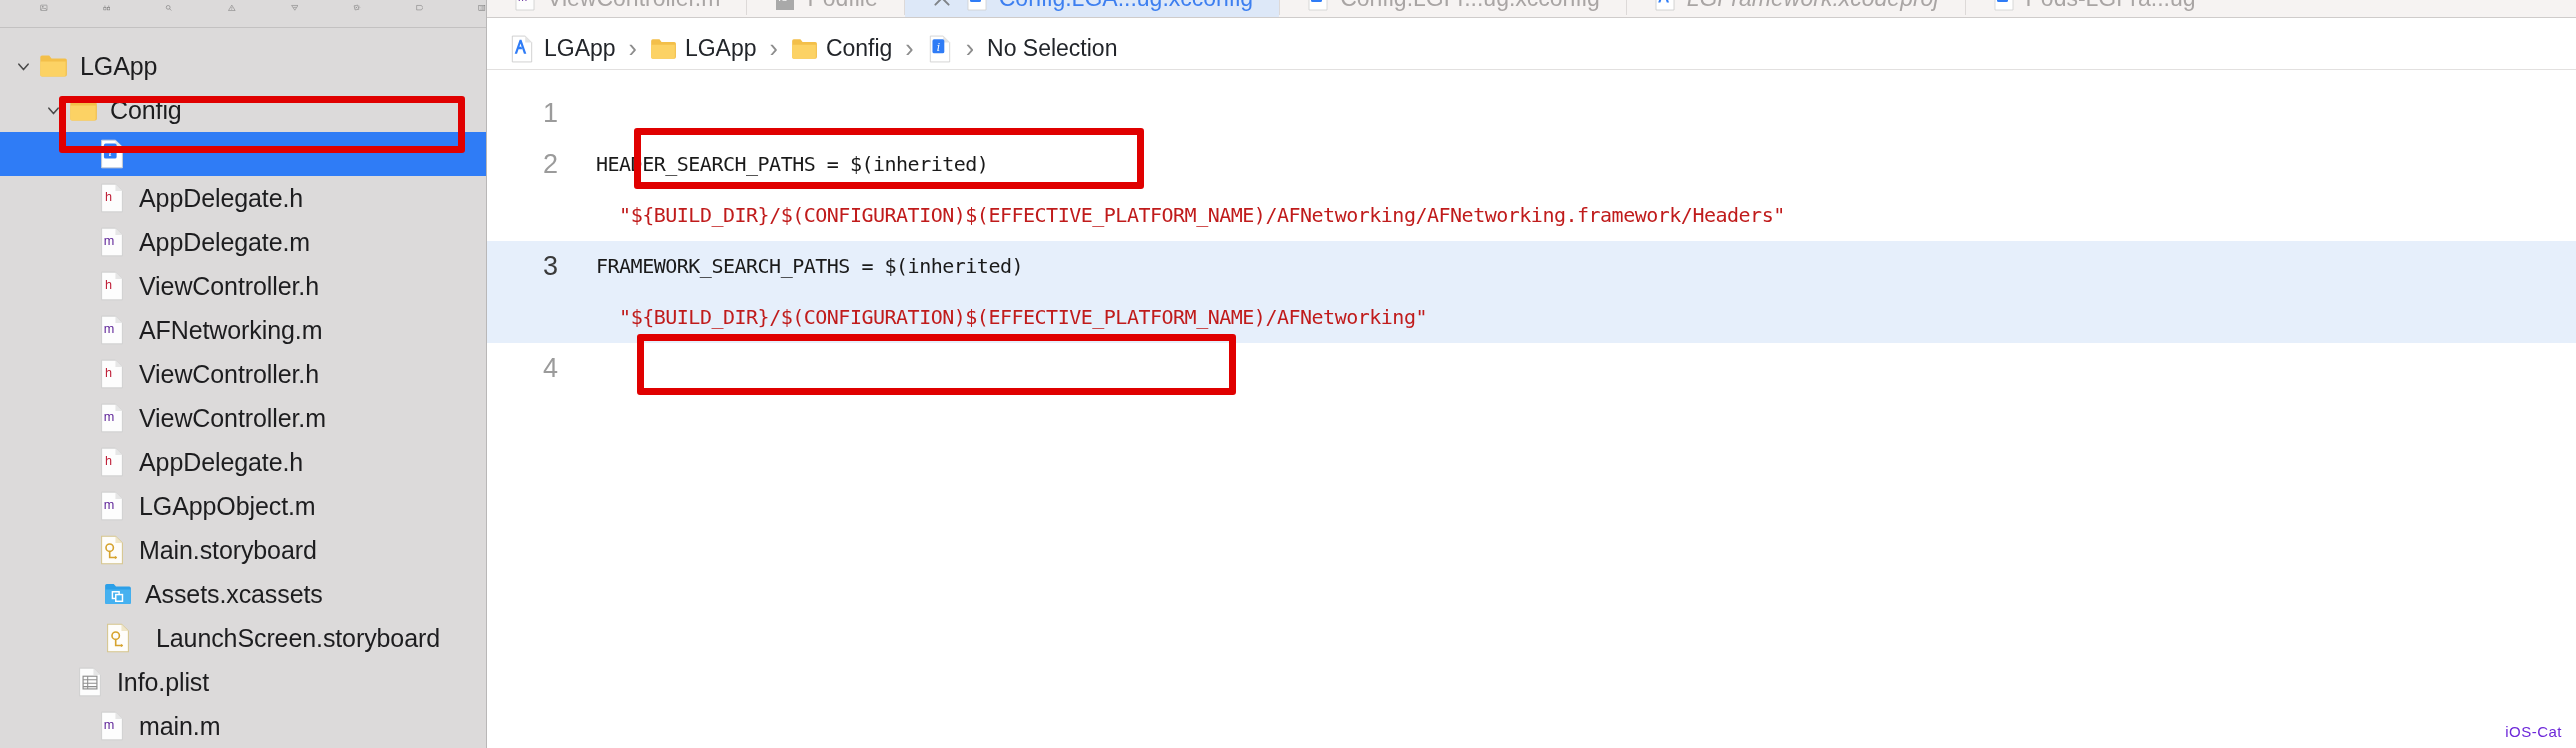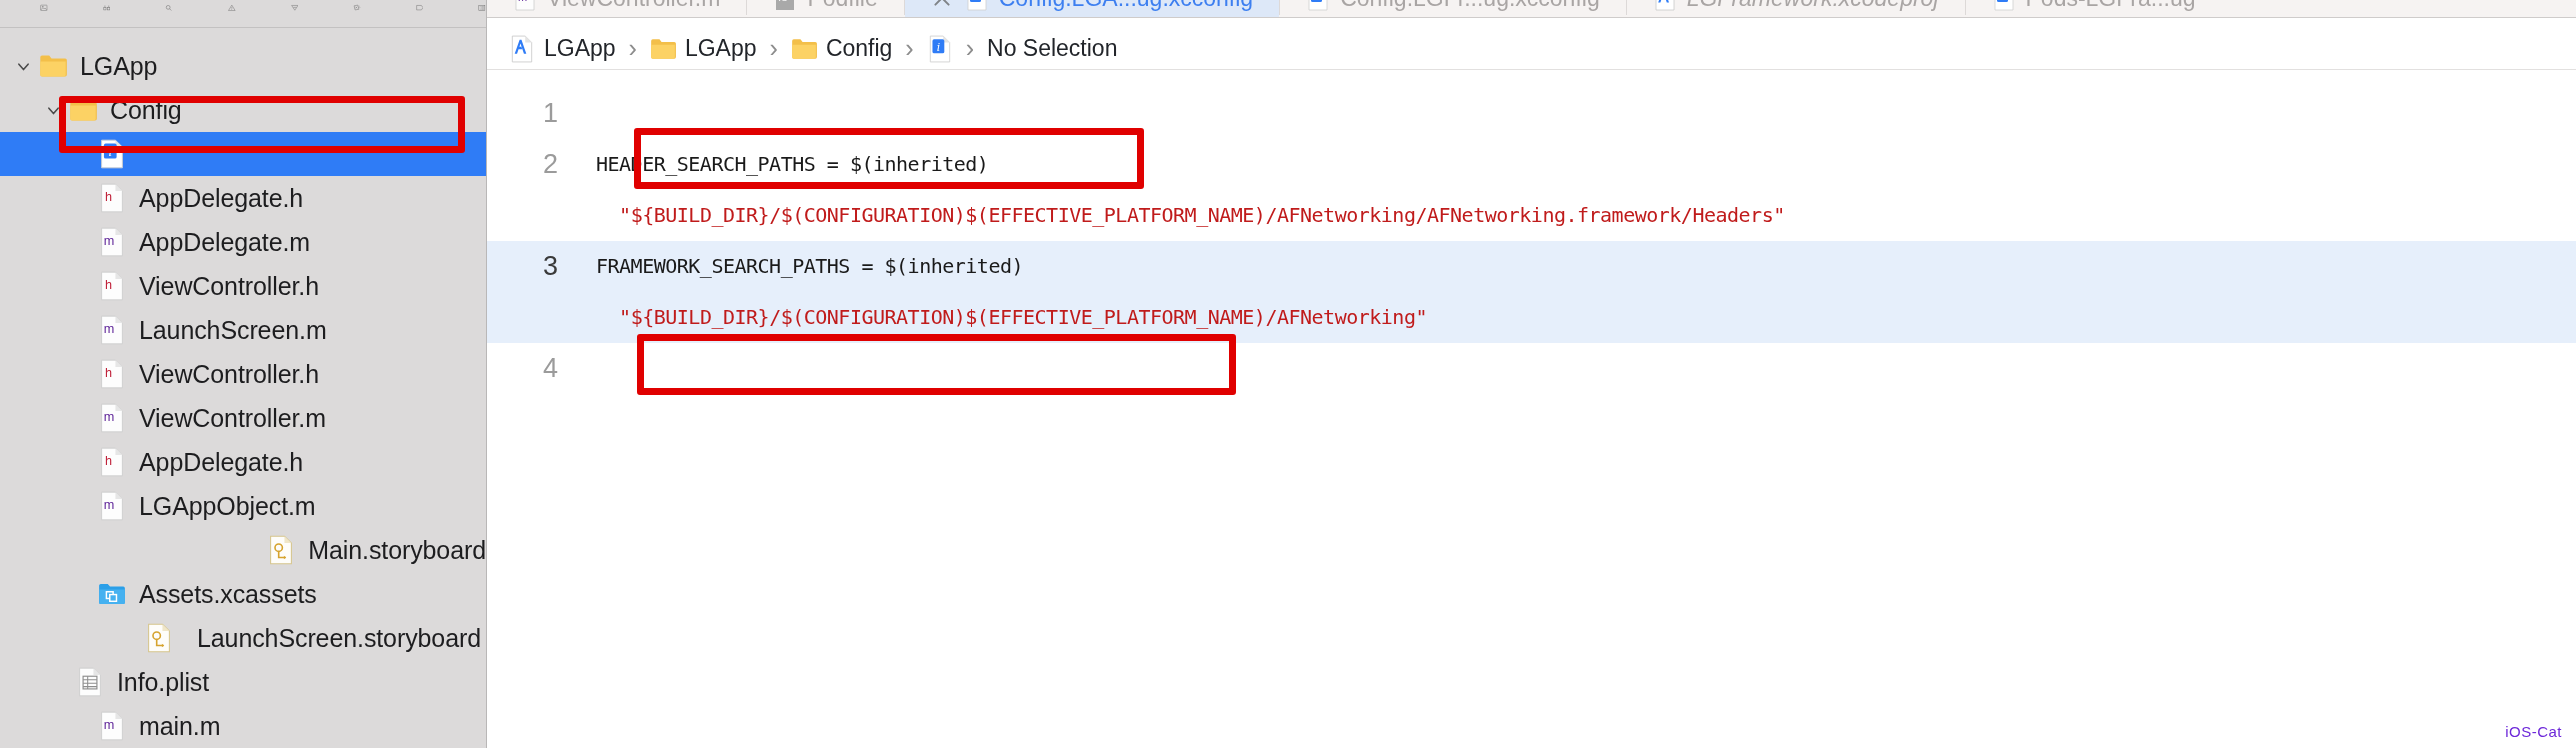--- a/index.html
+++ b/index.html
@@ -288,21 +288,21 @@
         </div>
         <div class="row" style="padding-left: 69px;">
           <span class="disc"></span>
           <span class="ico">
             <svg viewBox="0 0 24 26">
               <path d="M3 1h12l6 6v18H3z" fill="#fdfdfd" stroke="#cdcdcd" stroke-width="0.8"></path>
               <path d="M15 1l6 6h-6z" fill="#e6e6e6"></path>
               <text x="9.5" y="16" font-family="Liberation Sans, sans-serif" font-size="11" fill="#5b1f96" text-anchor="middle">m</text>
             </svg>
           </span>
-          <span class="label">LaunchScreen.m</span>
+          <span class="label">AFNetworking.m</span>
         </div>
         <div class="row" style="padding-left: 69px;">
           <span class="disc"></span>
           <span class="ico">
             <svg viewBox="0 0 24 26">
               <path d="M3 1h12l6 6v18H3z" fill="#fdfdfd" stroke="#cdcdcd" stroke-width="0.8"></path>
               <path d="M15 1l6 6h-6z" fill="#e6e6e6"></path>
               <text x="9" y="16" font-family="Liberation Sans, sans-serif" font-size="11" fill="#c0223a" text-anchor="middle">h</text>
             </svg>
           </span>
@@ -334,46 +334,46 @@
           <span class="disc"></span>
           <span class="ico">
             <svg viewBox="0 0 24 26">
               <path d="M3 1h12l6 6v18H3z" fill="#fdfdfd" stroke="#cdcdcd" stroke-width="0.8"></path>
               <path d="M15 1l6 6h-6z" fill="#e6e6e6"></path>
               <text x="9.5" y="16" font-family="Liberation Sans, sans-serif" font-size="11" fill="#5b1f96" text-anchor="middle">m</text>
             </svg>
           </span>
           <span class="label">LGAppObject.m</span>
         </div>
-        <div class="row" style="padding-left: 69px; justify-content: flex-end;">
+        <div class="row" style="padding-left: 69px;">
           <span class="disc"></span>
           <span class="ico">
             <svg viewBox="0 0 24 26">
               <path d="M3 1h12l6 6v18H3z" fill="#fefdfa" stroke="#d6c58c" stroke-width="0.9"></path>
               <path d="M15 1l6 6h-6z" fill="#f0e6c8"></path>
               <circle cx="10" cy="11" r="3.2" fill="none" stroke="#d6a32e" stroke-width="1.4"></circle>
               <path d="M10 14.5v5h6" fill="none" stroke="#d6a32e" stroke-width="1.4"></path>
               <path d="M14.5 18l2 1.5-2 1.5z" fill="#d6a32e"></path>
             </svg>
           </span>
           <span class="label">Main.storyboard</span>
         </div>
-        <div class="row" style="padding-left: 69px;">
+        <div class="row" style="padding-left: 69px; margin-left: 6px;">
           <span class="disc"></span>
           <span class="ico">
             <svg viewBox="0 0 25 26">
               <path d="M1 5.5A1.5 1.5 0 012.5 4h6.2l2 2.4h11.8A1.5 1.5 0 0124 7.9v12.6a1.5 1.5 0 01-1.5 1.5H2.5A1.5 1.5 0 011 20.5z" fill="#2b9fe8"></path>
               <path d="M1 9h23v11.5a1.5 1.5 0 01-1.5 1.5H2.5A1.5 1.5 0 011 20.5z" fill="#46b1f0"></path>
               <rect x="7.5" y="11" width="6" height="6" fill="none" stroke="#ffffff" stroke-width="1.3"></rect>
               <rect x="10.5" y="13.5" width="6" height="6" fill="#46b1f0" stroke="#ffffff" stroke-width="1.3"></rect>
             </svg>
           </span>
           <span class="label">Assets.xcassets</span>
         </div>
-        <div class="row" style="padding-left: 105px; gap: 11px;">
+        <div class="row" style="padding-left: 64px; gap: 11px;">
           <span class="disc"></span>
           <span class="ico">
             <svg viewBox="0 0 24 26">
               <path d="M3 1h12l6 6v18H3z" fill="#fefdfa" stroke="#d6c58c" stroke-width="0.9"></path>
               <path d="M15 1l6 6h-6z" fill="#f0e6c8"></path>
               <circle cx="10" cy="11" r="3.2" fill="none" stroke="#d6a32e" stroke-width="1.4"></circle>
               <path d="M10 14.5v5h6" fill="none" stroke="#d6a32e" stroke-width="1.4"></path>
               <path d="M14.5 18l2 1.5-2 1.5z" fill="#d6a32e"></path>
             </svg>
           </span>

